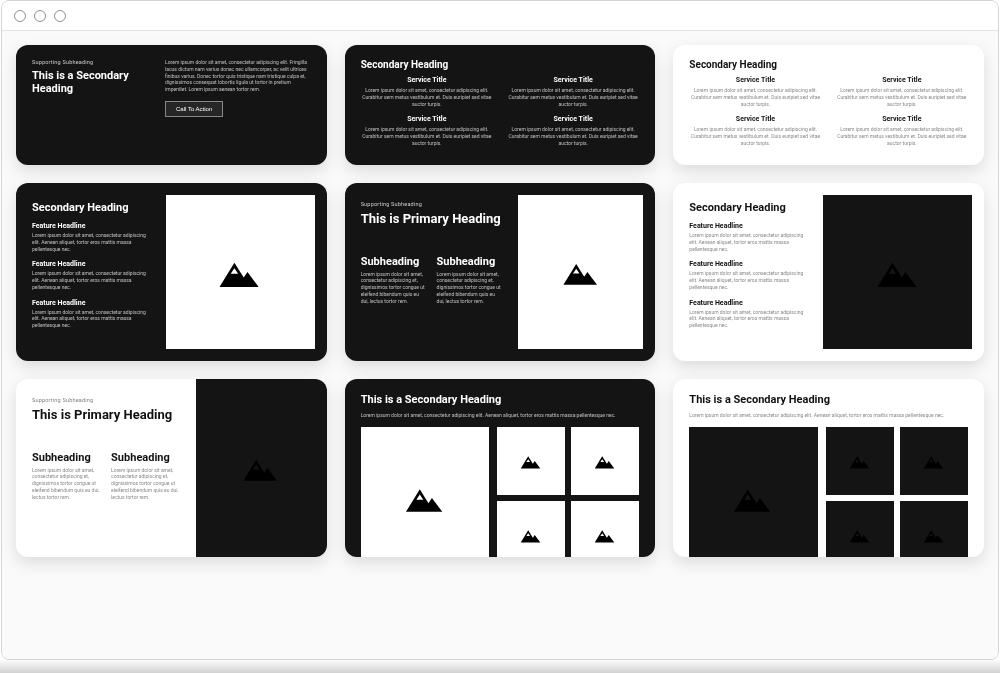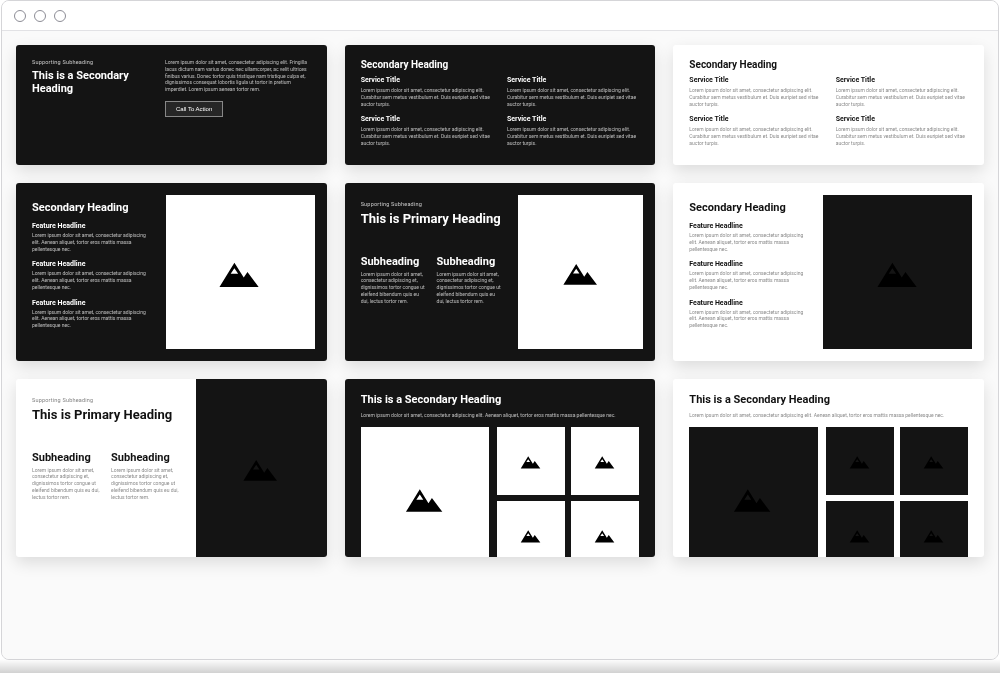--- a/index.html
+++ b/index.html
@@ -42,21 +42,21 @@
     grid-template-columns: repeat(3, 1fr);
     gap: 18px;
     background: #fafafa;
     height: calc(100% - 30px);
     align-content: start;
   }
 
   .card {
     background: #ffffff;
     box-shadow: 0 6px 16px rgba(0,0,0,0.12);
-    border-radius: 3px;
+    border-radius: 12px;
     overflow: hidden;
     position: relative;
     height: 178px;
   }
 
   .dark { background: #141414; color: #ffffff; }
   .light { background: #ffffff; color: #111111; }
 
   .pad { padding: 14px 16px; }
 
@@ -72,21 +72,21 @@
     margin-top: 8px;
     padding: 4px 10px;
     font-size: 6px;
     background: rgba(255,255,255,0.08);
     border: 1px solid rgba(255,255,255,0.45);
     color: #fff;
     cursor: pointer;
   }
 
   .cols2 { display: grid; grid-template-columns: 1fr 1fr; gap: 10px; }
-  .svcgrid { display: grid; grid-template-columns: 1fr 1fr; gap: 8px 14px; margin-top: 6px; }
+  .svcgrid { display: grid; grid-template-columns: 1fr 1fr; gap: 8px 14px; margin-top: 6px; text-align: center; }
 
   .split { display: flex; height: 100%; }
   .split .col-text { flex: 1 1 50%; padding: 18px 16px; }
   .split .col-media { flex: 1 1 50%; display: flex; align-items: center; justify-content: center; }
 
   .media-dark { background: #141414; }
   .media-light { background: #ffffff; }
 
   .mountain svg { display: block; }
 

